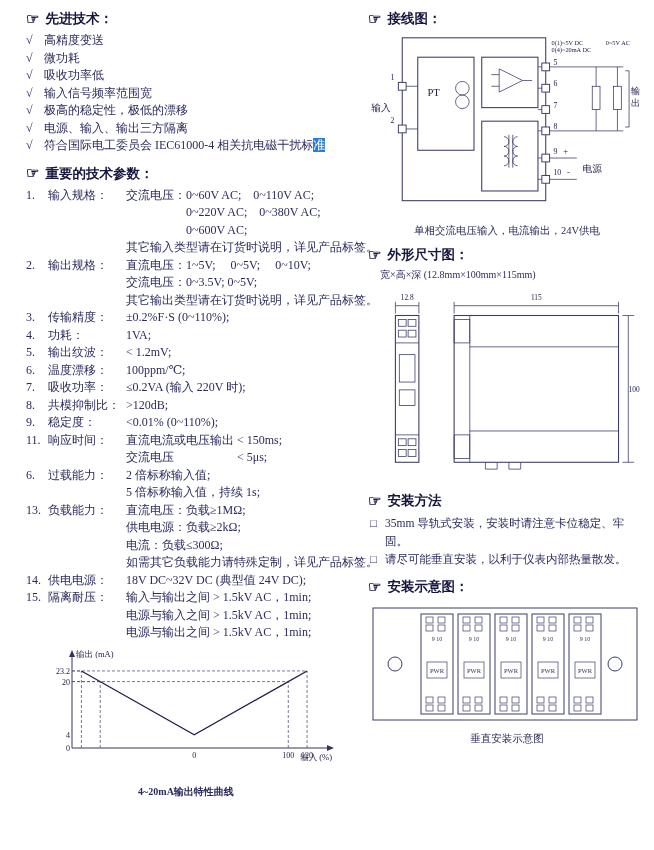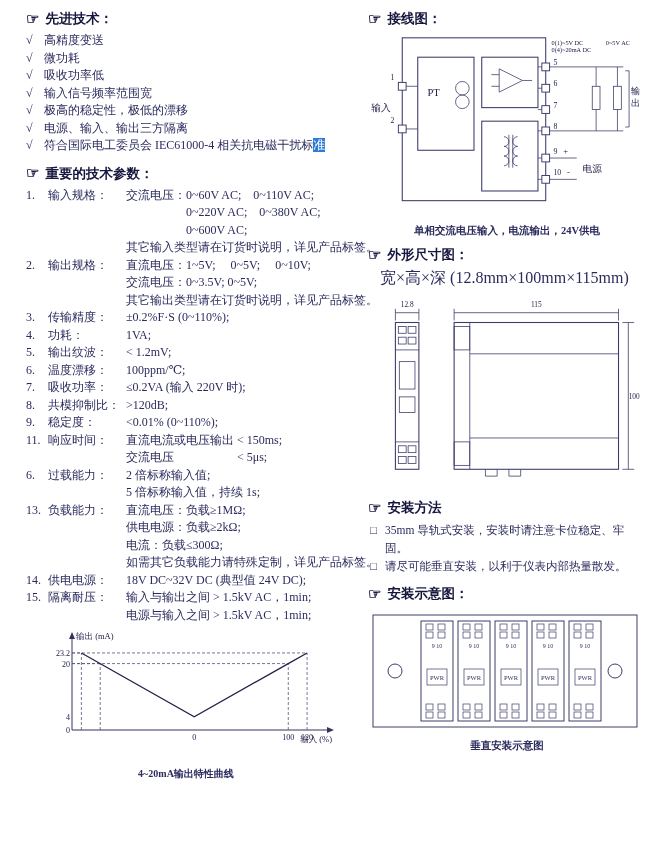--- a/index.html
+++ b/index.html
@@ -13,22 +13,22 @@
   .feature{display:flex;gap:8px;font-size:12px;line-height:17.5px}
   .chk{width:10px;flex:none}
   .hl{background:#2e7cd6;color:#fff}
   .param{display:flex;font-size:12px;line-height:17.5px;align-items:flex-start}
   .pnum{width:22px;flex:none}
   .plabel{width:78px;flex:none;white-space:pre}
   .pvals{flex:1;min-width:0}
   .pline{white-space:pre}
   .chart-wrap{margin:6px 0 0 10px;width:300px}
   .chart-caption{text-align:center;font-size:10px;font-weight:bold;margin-top:19px}
-  .fig-caption{text-align:center;font-size:10.5px;font-weight:bold;margin:2px 0 8px}
-  .dim-subtitle{font-size:16px;margin:2px 0 4px 12px}
+  .fig-caption{text-align:center;font-size:10.5px;font-weight:normal;margin:2px 0 8px}
+  .dim-subtitle{font-size:10px;margin:2px 0 4px 12px}
   .bullet-row{display:flex;gap:8px;font-size:11.5px;line-height:18px;margin-left:2px}
   .bullet{flex:none}
   svg{display:block}
   .st{fill:none;stroke:#3c3c6a;stroke-width:1.1}
   .stt{fill:none;stroke:#3c3c6a;stroke-width:0.8}
   .sq{fill:#fff;stroke:#3c3c6a;stroke-width:1}
   text.sv{fill:#22224c;font-family:"Liberation Serif",serif}
   .mt{margin-top:10px}
 </style>
 </head>
@@ -180,20 +180,21 @@
           <div class="pvals">
             <div class="pline">18V DC~32V DC (典型值 24V DC);</div>
           </div>
         </div>
         <div class="param">
           <span class="pnum">15.</span>
           <span class="plabel">隔离耐压：</span>
           <div class="pvals">
             <div class="pline">输入与输出之间 &gt; 1.5kV AC，1min;</div>
             <div class="pline">电源与输入之间 &gt; 1.5kV AC，1min;</div>
+            <div class="pline">电源与输出之间 &gt; 1.5kV AC，1min;</div>
           </div>
         </div>
       </div>
 
     <div class="chart-wrap">
       <svg width="300" height="118" viewBox="0 0 300 118">
           <line x1="36" y1="100" x2="294" y2="100" stroke="#33335e" stroke-width="1"></line>
           <line x1="36" y1="100" x2="36" y2="6" stroke="#33335e" stroke-width="1"></line>
           <polygon points="298,100 291,97 291,103" fill="#33335e"></polygon>
           <polygon points="36,2 33,9 39,9" fill="#33335e"></polygon>

